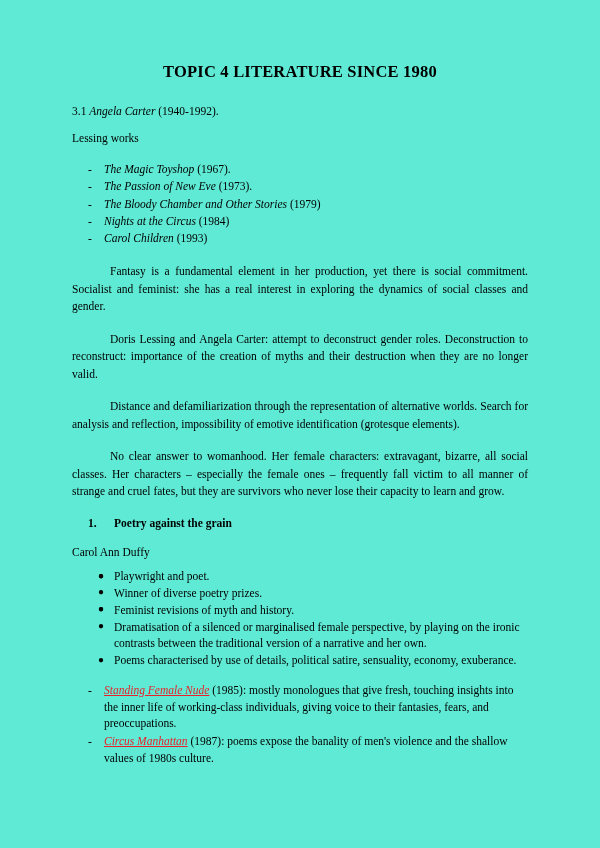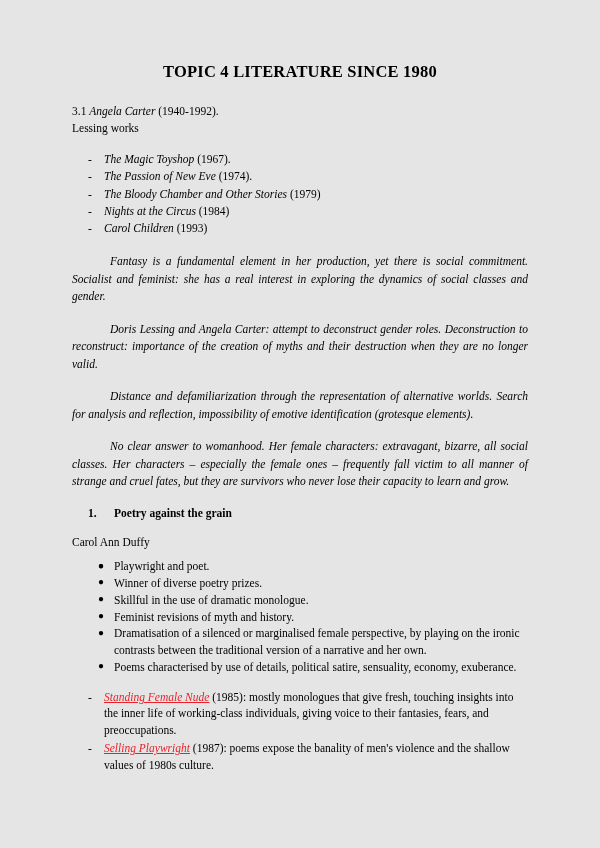--- a/index.html
+++ b/index.html
@@ -11,21 +11,21 @@
     width: 600px;
     height: 848px;
     font-family: "Liberation Serif", "DejaVu Serif", serif;
     color: #000000;
     -webkit-font-smoothing: antialiased;
   }
   .page {
     position: relative;
     width: 600px;
     height: 848px;
-    background: #e5e5e5;
+    background: #5eead4;
     overflow: hidden;
   }
   .content {
     position: absolute;
     left: 72px;
     top: 62px;
     width: 456px;
   }
 
   .doc-title {
@@ -35,21 +35,21 @@
     letter-spacing: 0.2px;
     margin: 0 0 22px 0;
     line-height: 1.2;
   }
 
   .line {
     font-size: 11.5px;
     line-height: 1.36;
     margin: 0 0 14px 0;
   }
-  .line.tight { margin-bottom: 2px; }
+  .line.tight { margin-bottom: 12px; }
 
   i.t { font-style: italic; }
 
   .dash-list, .bullet-list {
     list-style: none;
     margin: 0;
     padding: 0;
   }
 
   .dash-list li {
@@ -68,21 +68,20 @@
   .works {
     margin-bottom: 16px;
   }
 
   .para {
     font-size: 11.5px;
     line-height: 1.52;
     text-align: justify;
     text-indent: 38px;
     margin: 0 0 15px 0;
-    font-style: italic;
   }
 
   .section-heading {
     position: relative;
     font-size: 11.5px;
     font-weight: bold;
     padding-left: 42px;
     margin: 0 0 13px 0;
     line-height: 1.4;
   }
@@ -135,44 +134,44 @@
   <div class="content">
 
     <h1 class="doc-title">TOPIC 4 LITERATURE SINCE 1980</h1>
 
     <p class="line tight"><span>3.1 </span><i class="t">Angela Carter</i><span> (1940-1992).</span></p>
 
     <p class="line">Lessing works</p>
 
     <ul class="dash-list works">
       <li><span class="marker">-</span><i class="t">The Magic Toyshop</i><span> (1967).</span></li>
-      <li><span class="marker">-</span><i class="t">The Passion of New Eve</i><span> (1974).</span></li>
+      <li><span class="marker">-</span><i class="t">The Passion of New Eve</i><span> (1973).</span></li>
       <li><span class="marker">-</span><i class="t">The Bloody Chamber and Other Stories</i><span> (1979)</span></li>
       <li><span class="marker">-</span><i class="t">Nights at the Circus</i><span> (1984)</span></li>
       <li><span class="marker">-</span><i class="t">Carol Children</i><span> (1993)</span></li>
     </ul>
 
     <p class="para">Fantasy is a fundamental element in her production, yet there is social commitment. Socialist and feminist: she has a real interest in exploring the dynamics of social classes and gender.</p>
     <p class="para">Doris Lessing and Angela Carter: attempt to deconstruct gender roles. Deconstruction to reconstruct: importance of the creation of myths and their destruction when they are no longer valid.</p>
     <p class="para">Distance and defamiliarization through the representation of alternative worlds. Search for analysis and reflection, impossibility of emotive identification (grotesque elements).</p>
     <p class="para">No clear answer to womanhood. Her female characters: extravagant, bizarre, all social classes. Her characters – especially the female ones – frequently fall victim to all manner of strange and cruel fates, but they are survivors who never lose their capacity to learn and grow.</p>
 
     <p class="section-heading"><span class="num">1.</span><span>Poetry against the grain</span></p>
 
     <p class="line tight" style="margin-bottom:8px">Carol Ann Duffy</p>
 
     <ul class="bullet-list">
       <li><span class="marker">●</span></li>
       <li><span class="marker">●</span><span>Playwright and poet.</span></li>
       <li><span class="marker">●</span><span>Winner of diverse poetry prizes.</span></li>
-      <li><span class="marker">●</span><span>Skillful in the use of dramatic monologue.</span></li>
+      <li><span class="marker">●</span></li>
       <li><span class="marker">●</span><span>Feminist revisions of myth and history.</span></li>
       <li><span class="marker">●</span><span>Dramatisation of a silenced or marginalised female perspective, by playing on the ironic contrasts between the traditional version of a narrative and her own.</span></li>
       <li><span class="marker">●</span><span>Poems characterised by use of details, political satire, sensuality, economy, exuberance.</span></li>
     </ul>
 
     <ul class="dash-list red-list">
       <li><span class="marker">-</span><span class="red-title" style="color:#e8222a">Standing Female Nude</span><span> (1985): mostly monologues  that give fresh, touching insights into the inner life of working-class individuals, giving voice to their fantasies, fears, and preoccupations.</span></li>
-      <li><span class="marker">-</span><span class="red-title" style="color:#e8222a">Selling Playwright</span><span> (1987): poems expose the banality of men's violence and the shallow values of 1980s culture.</span></li>
+      <li><span class="marker">-</span><span class="red-title" style="color:#e8222a">Circus Manhattan</span><span> (1987): poems expose the banality of men's violence and the shallow values of 1980s culture.</span></li>
     </ul>
 
   </div>
 </div>
 
 </body></html>

